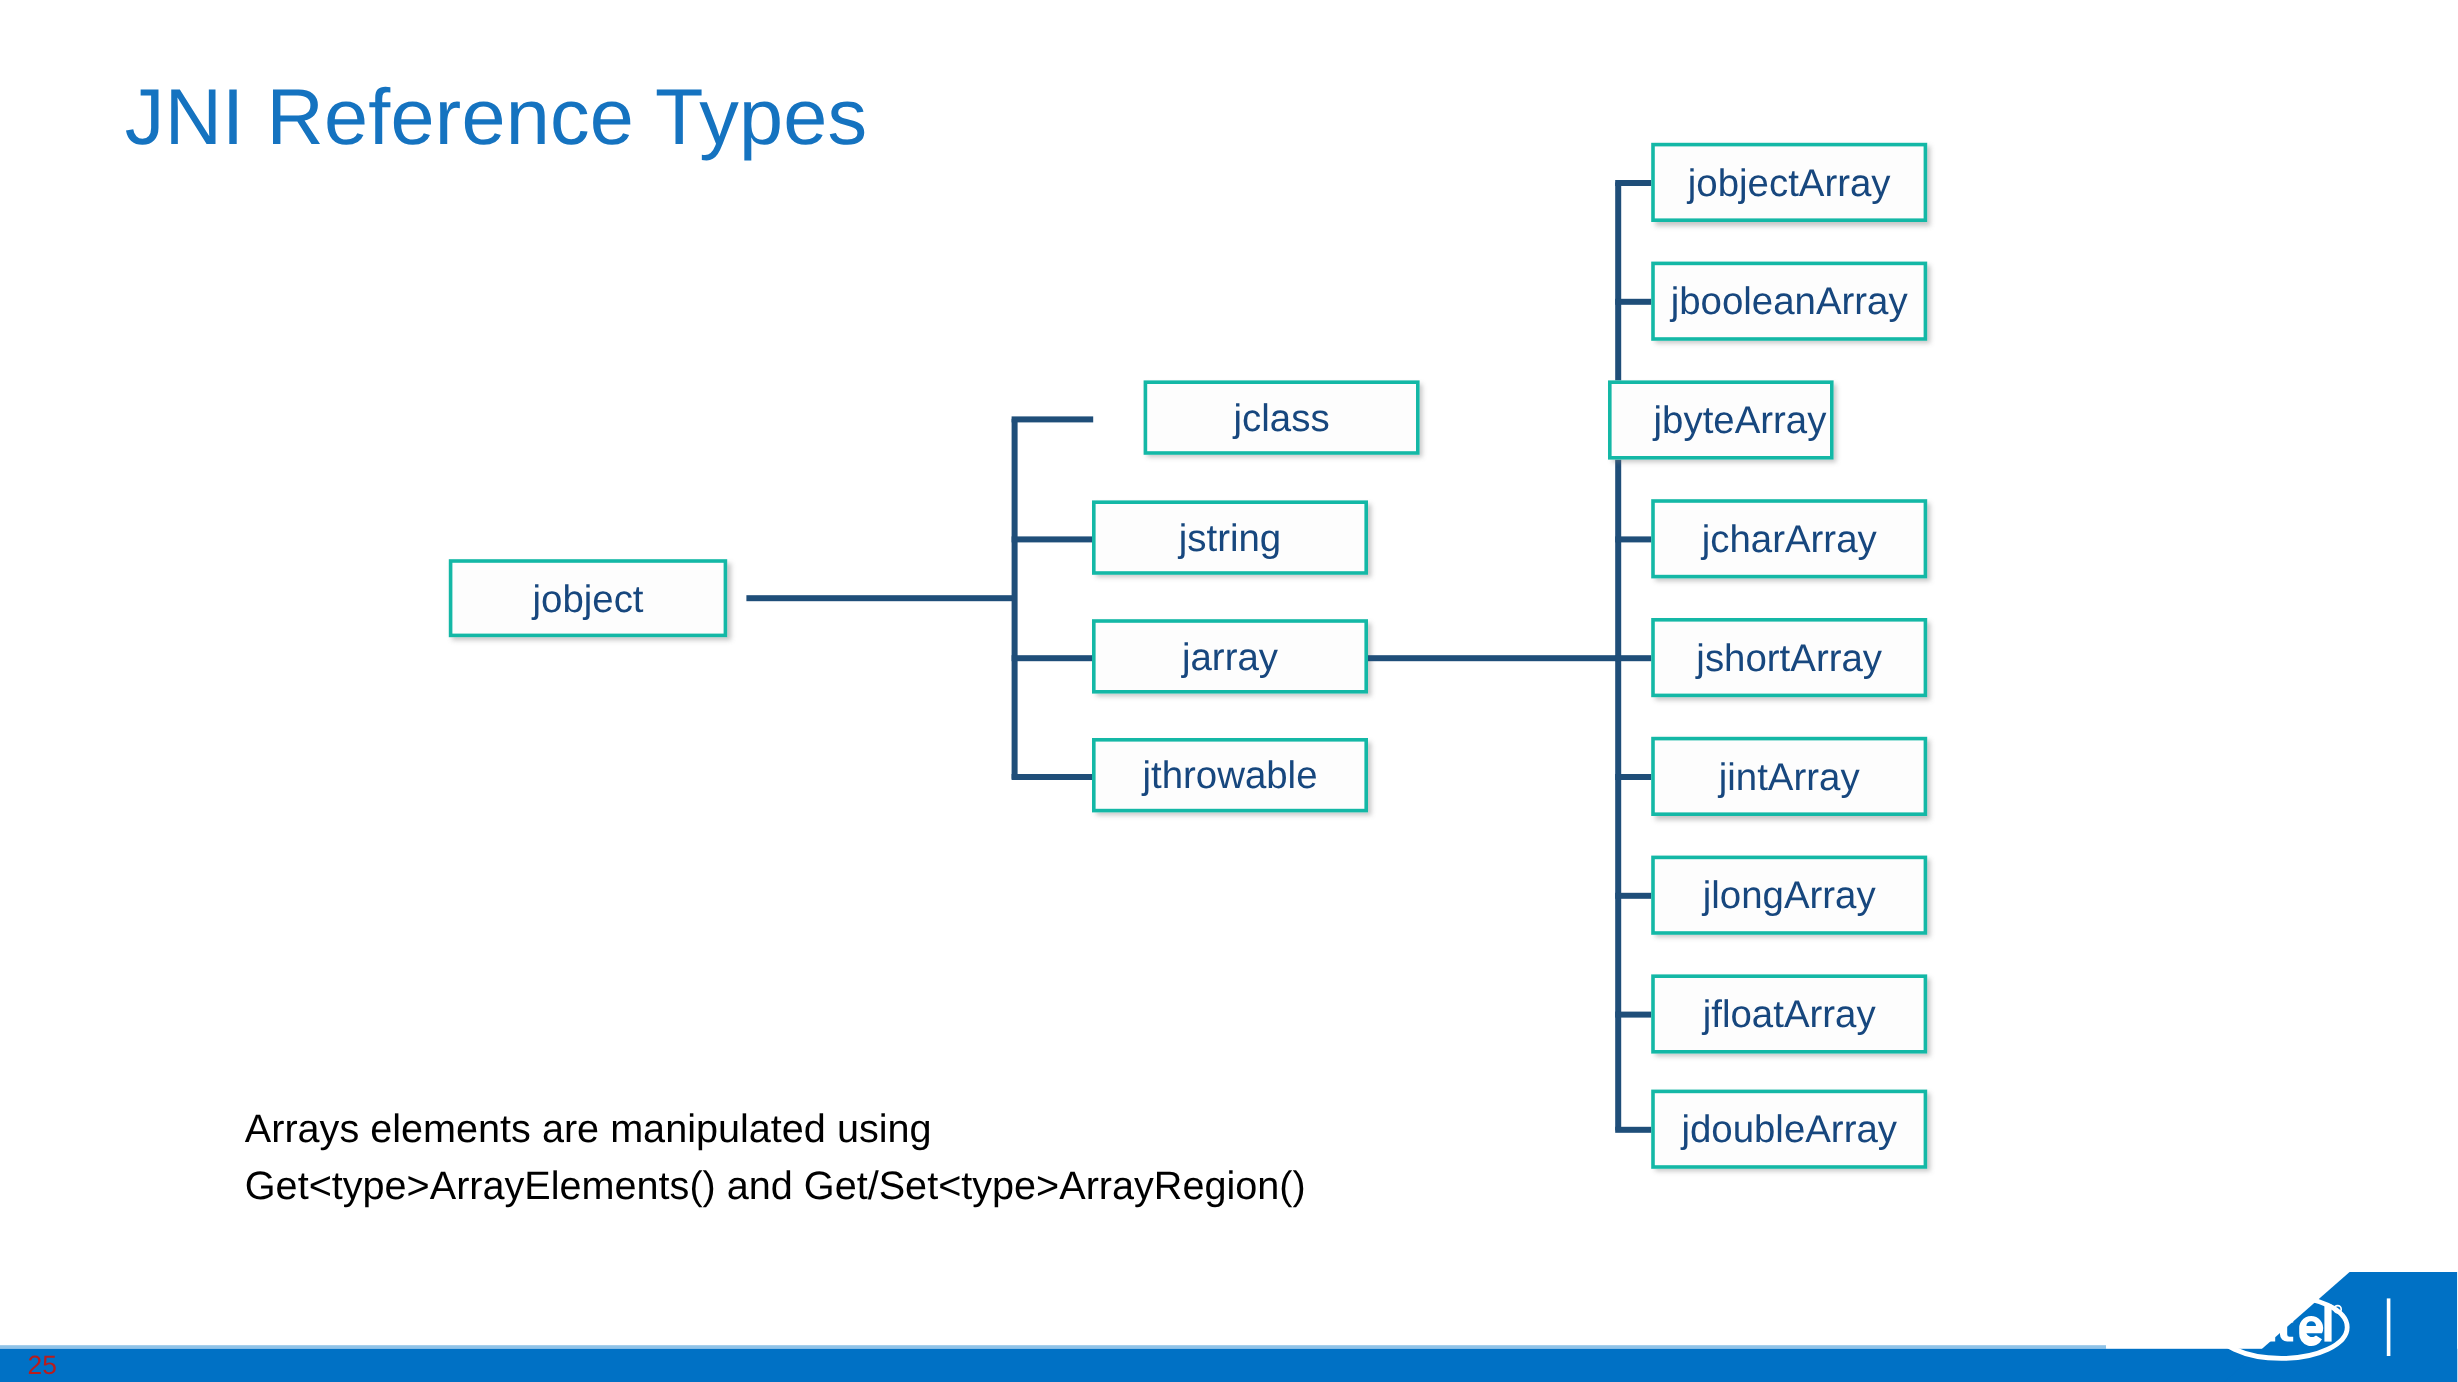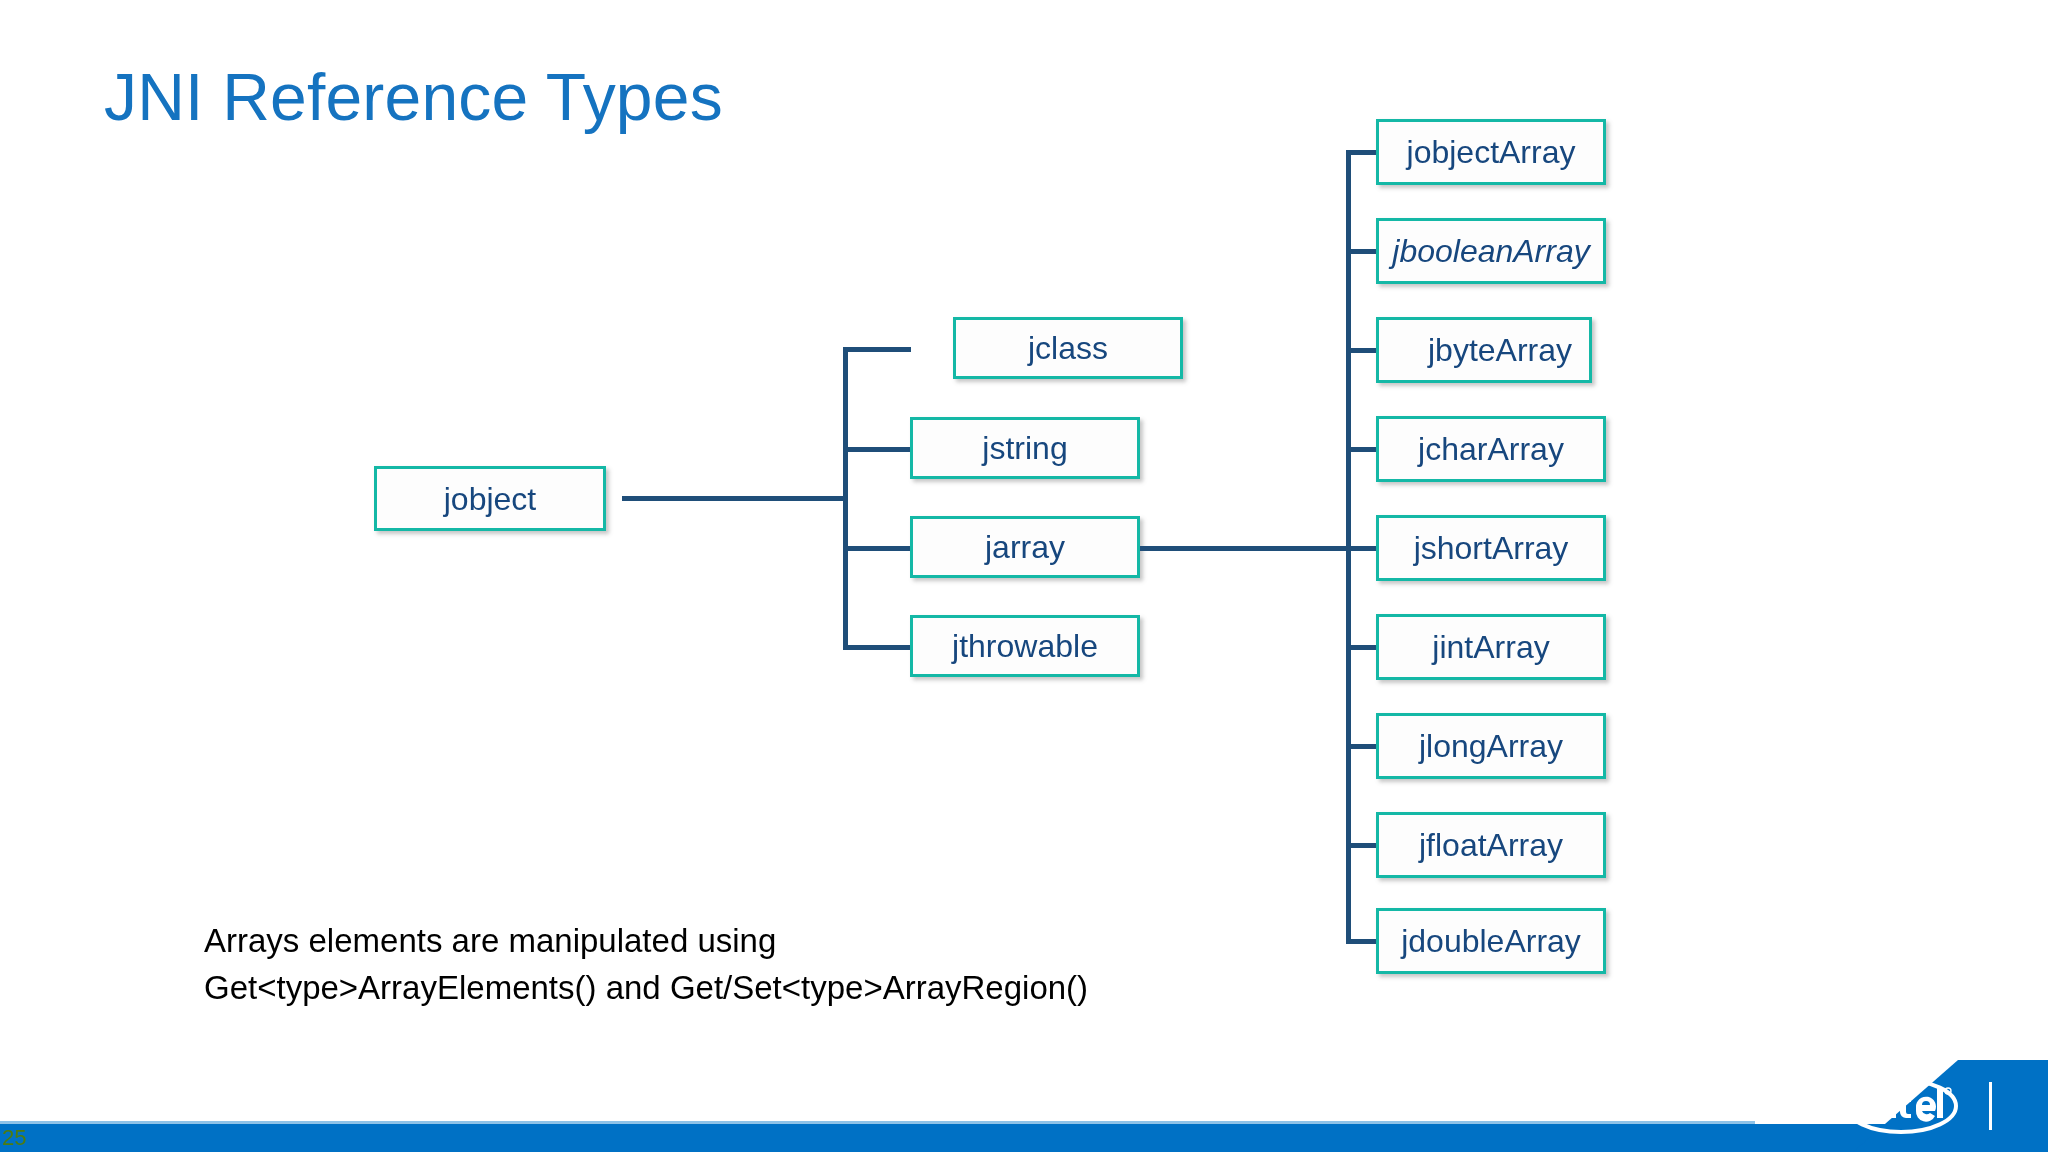--- a/index.html
+++ b/index.html
@@ -101,23 +101,23 @@
     position: absolute;
     right: 0;
     bottom: 0;
     width: 300px;
     height: 92px;
     background: #0071C5;
     clip-path: polygon(35% 100%, 70% 0%, 100% 0%, 100% 100%);
   }
   #page-number {
     position: absolute;
-    left: 2px;
+    left: 23px;
     bottom: 1px;
-    color: #4d7c0f;
+    color: #b91c1c;
     font-size: 22px;
     line-height: 26px;
     text-align: right;
   }
 
   
   #intel-logo {
     position: absolute;
     right: 88px;
     bottom: 16px;
@@ -178,24 +178,24 @@
     <div class="connector h" style="left:1346px; top:447px; width:32px;"></div>
     <div class="connector h" style="left:1346px; top:546px; width:32px;"></div>
     <div class="connector h" style="left:1346px; top:645px; width:32px;"></div>
     <div class="connector h" style="left:1346px; top:744px; width:32px;"></div>
     <div class="connector h" style="left:1346px; top:843px; width:32px;"></div>
     <div class="connector h" style="left:1346px; top:939px; width:32px;"></div>
 
     <div class="node" style="left:1376px; top:119px; width:230px; height:66px;">
       <span>jobjectArray</span>
     </div>
-    <div class="node" style="left:1376px; top:218px; width:230px; height:66px;font-style:italic;">
+    <div class="node" style="left:1376px; top:218px; width:230px; height:66px;">
       <span>jbooleanArray</span>
     </div>
-    <div class="node" style="left:1376px; top:317px; width:216px; height:66px;padding-left:32px;">
+    <div class="node" style="left:1340px; top:317px; width:188px; height:66px;padding-left:32px;">
       <span>jbyteArray</span>
     </div>
     <div class="node" style="left:1376px; top:416px; width:230px; height:66px;">
       <span>jcharArray</span>
     </div>
     <div class="node" style="left:1376px; top:614px; width:230px; height:66px;">
       <span>jintArray</span>
     </div>
     <div class="node" style="left:1376px; top:515px; width:230px; height:66px;">
       <span>jshortArray</span>

